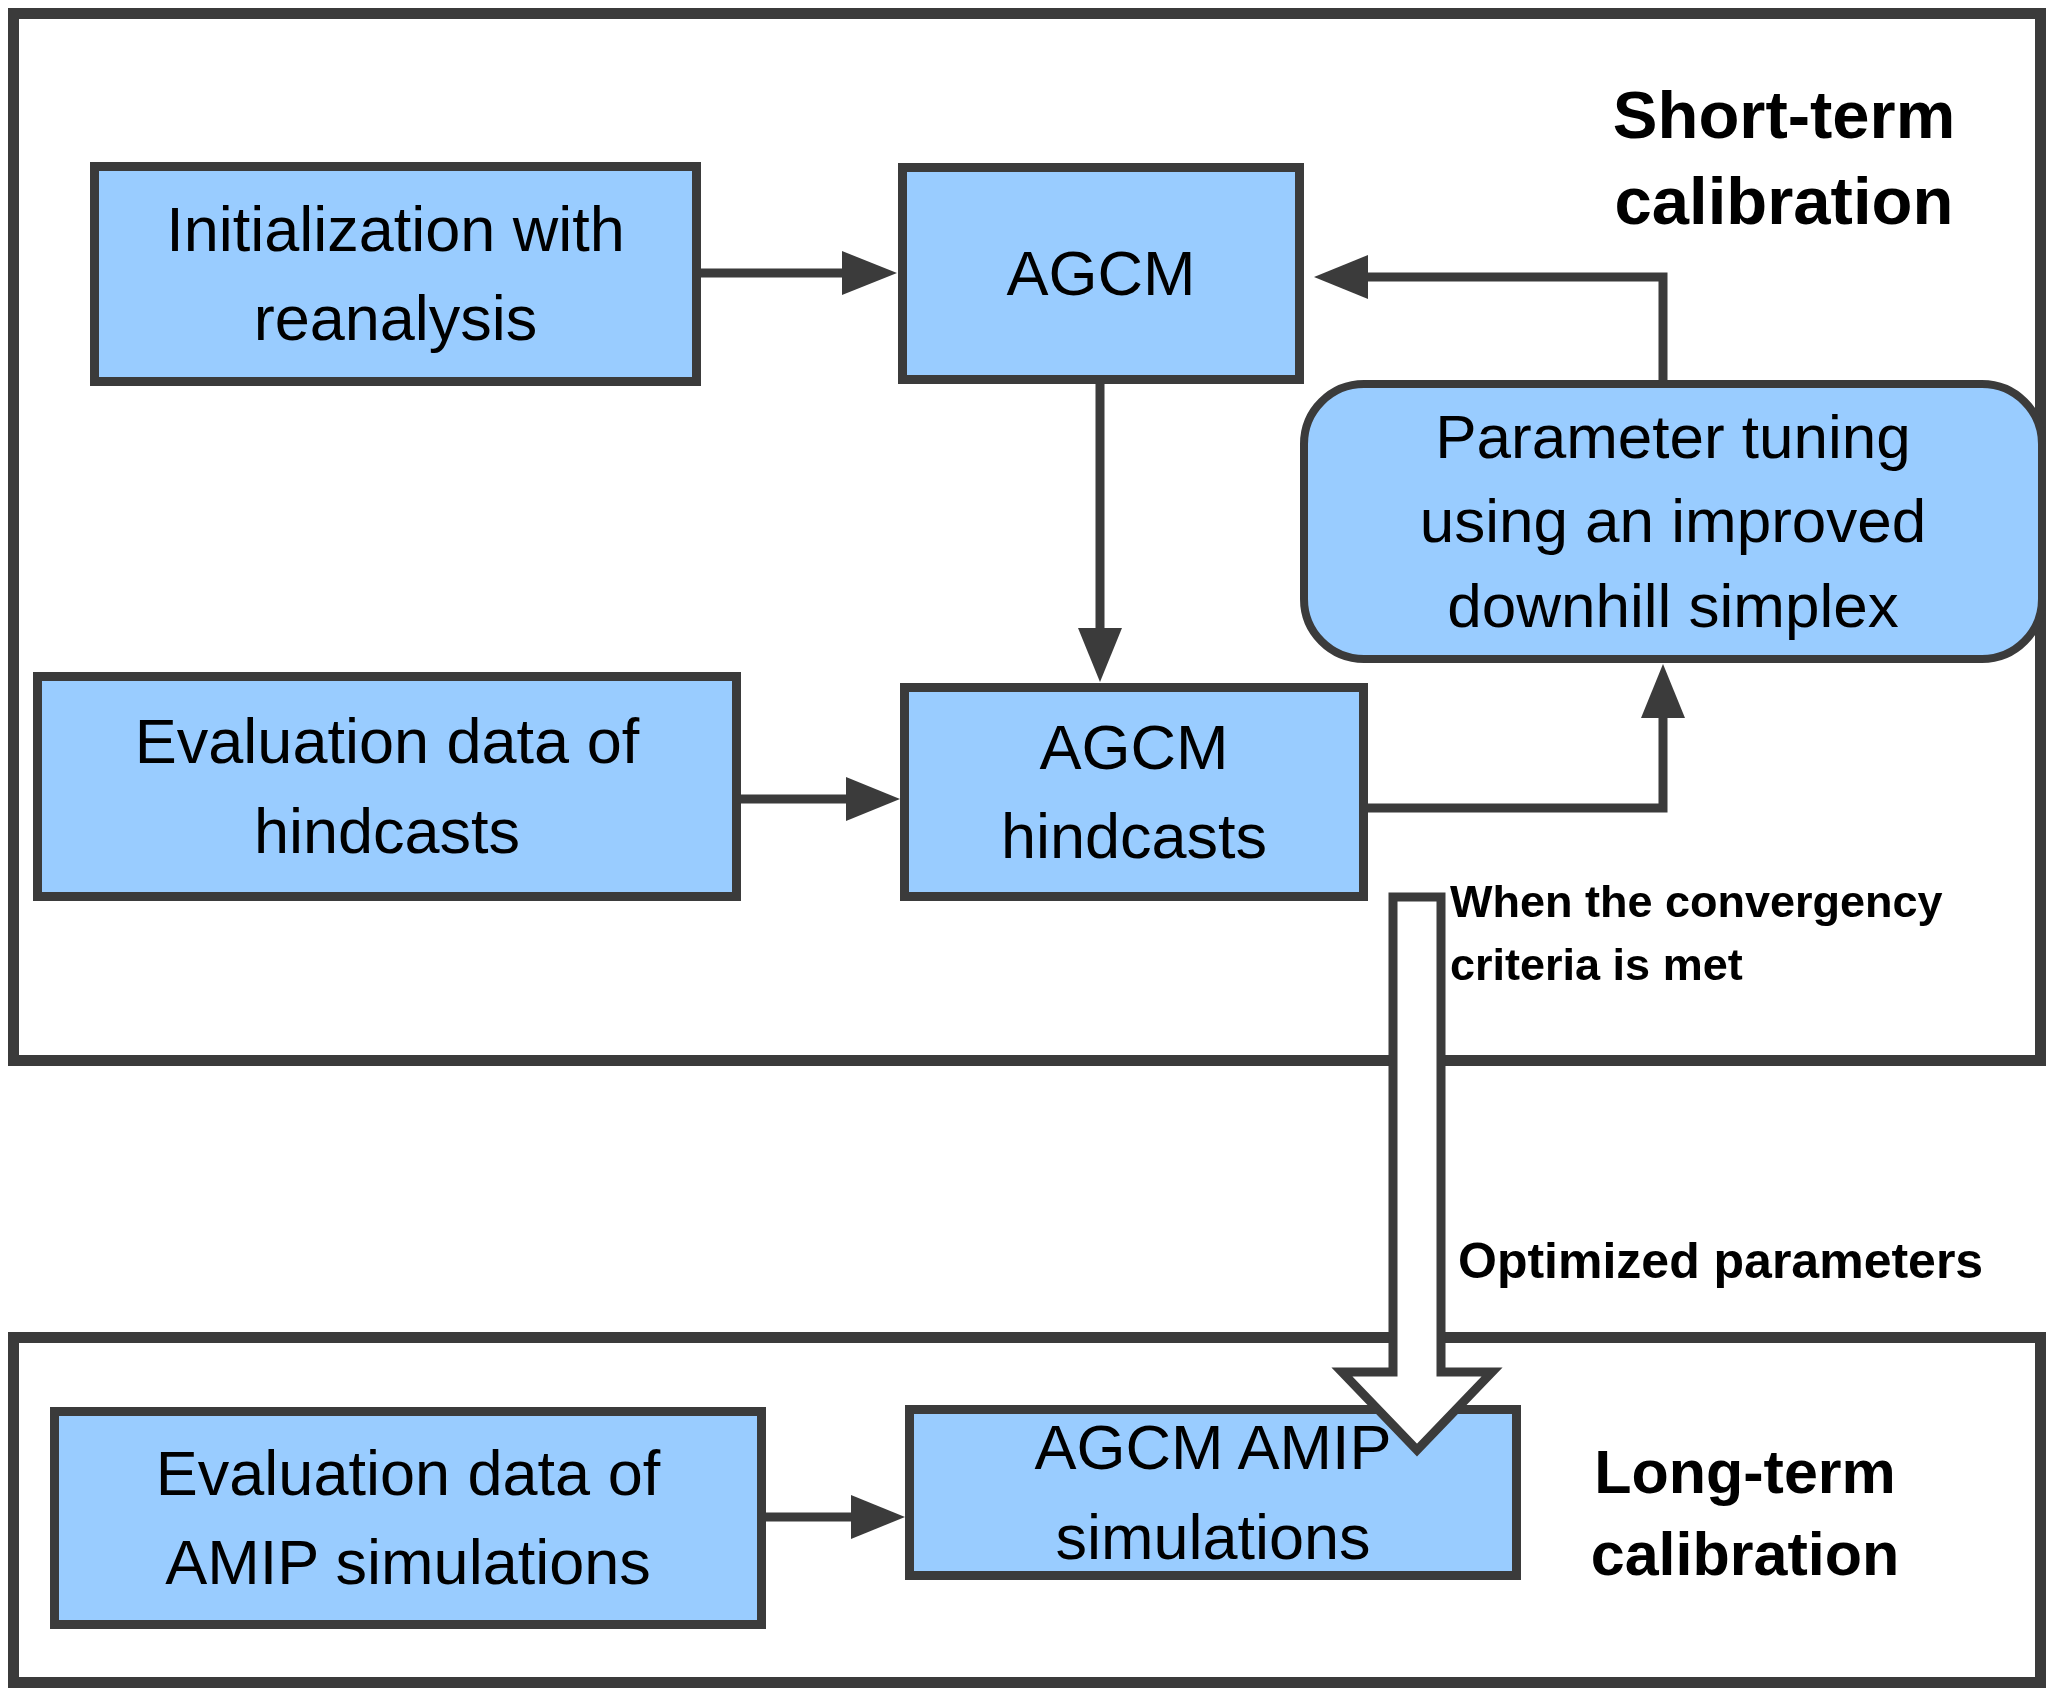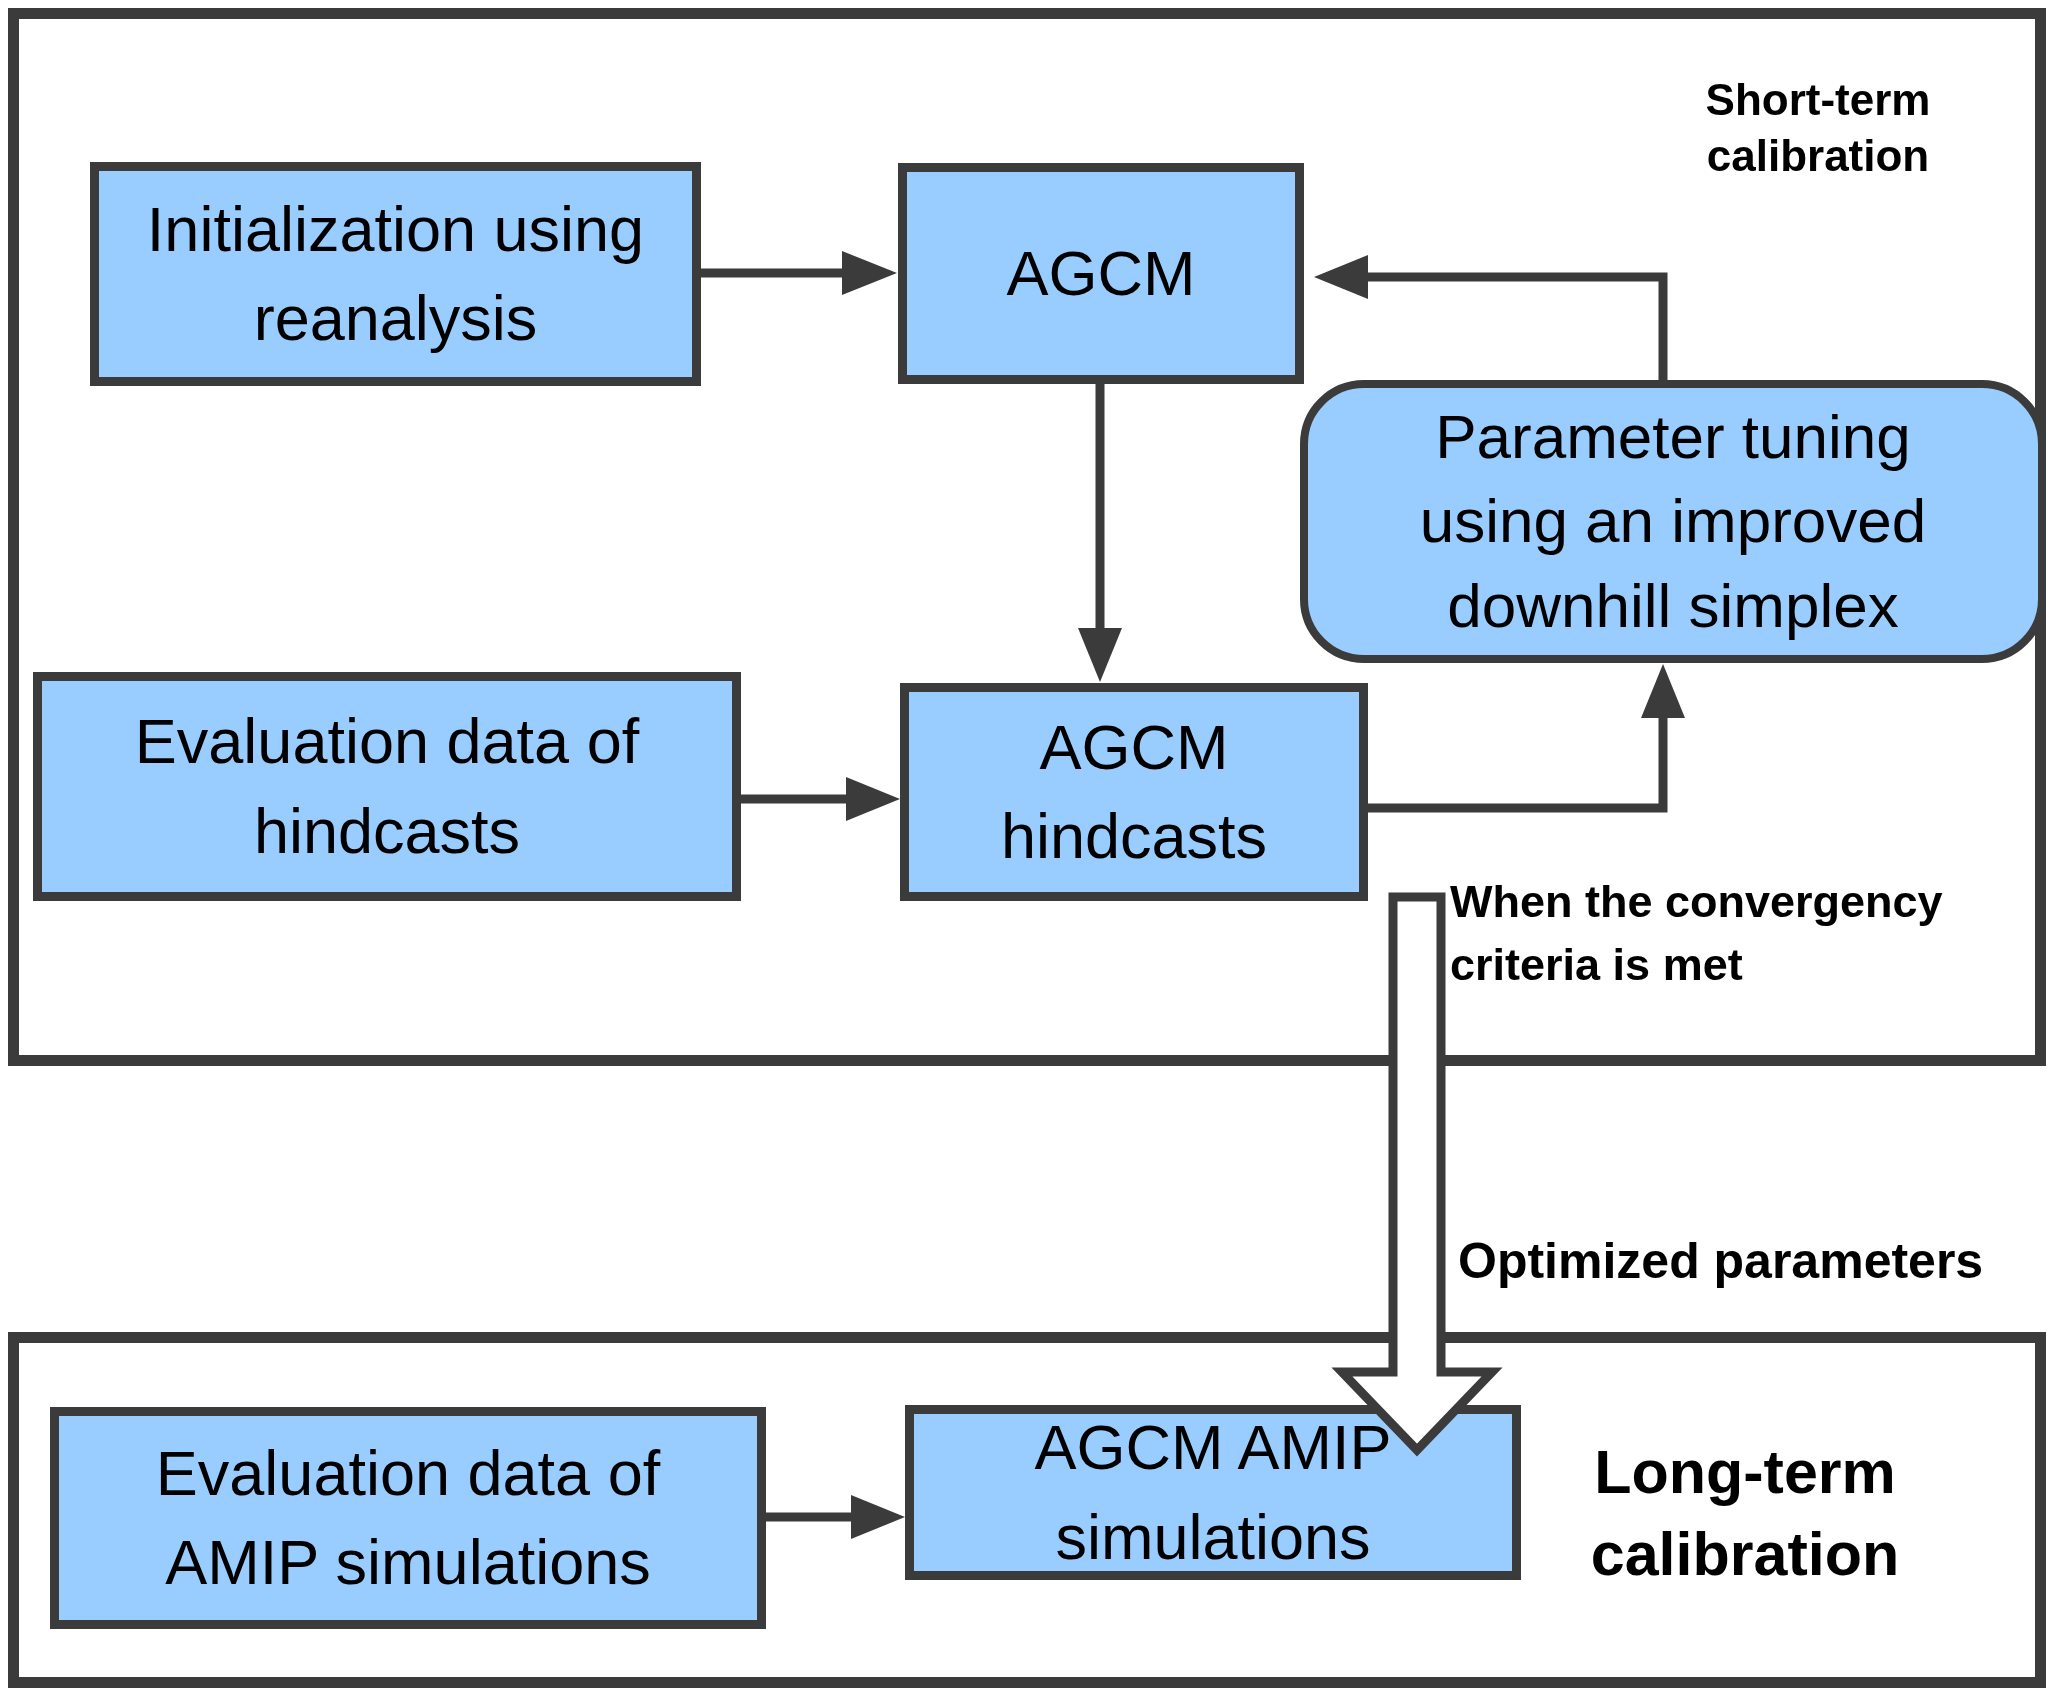--- a/index.html
+++ b/index.html
@@ -42,22 +42,22 @@
     font-size:62px;
     line-height:1.36;
   }
   .big-label{
     position:absolute;
     font-weight:bold;
     white-space:pre-line;
     color:#000;
   }
   #lbl-short-term{
-    left:1608px;top:72px;width:420px;
-    font-size:44px;line-height:1.28;text-align:center;
+    left:1574px;top:72px;width:420px;
+    font-size:67px;line-height:1.28;text-align:center;
   }
   #lbl-long-term{
     left:1540px;top:1432px;width:410px;
     font-size:61px;line-height:1.34;text-align:center;
   }
   #lbl-convergency{
     left:1450px;top:870px;width:612px;
     font-size:45px;line-height:1.4;text-align:left;
   }
   #lbl-optimized{
@@ -72,21 +72,21 @@
 </style>
 </head>
 <body>
 
 <div id="stage">
 
   <div class="section-box" style="left:8px;top:8px;width:2038px;height:1058px;"></div>
   <div class="section-box" style="left:8px;top:1332px;width:2038px;height:356px;"></div>
 
   <div class="node" style="left:90px;top:162px;width:611px;height:224px;">
-    <span class="lbl">Initialization using
+    <span class="lbl">Initialization with
 reanalysis</span>
   </div>
 
   <div class="node" style="left:898px;top:163px;width:406px;height:221px;">
     <span class="lbl">AGCM</span>
   </div>
 
   <div class="node" style="left:33px;top:672px;width:708px;height:229px;">
     <span class="lbl">Evaluation data of
 hindcasts</span>

